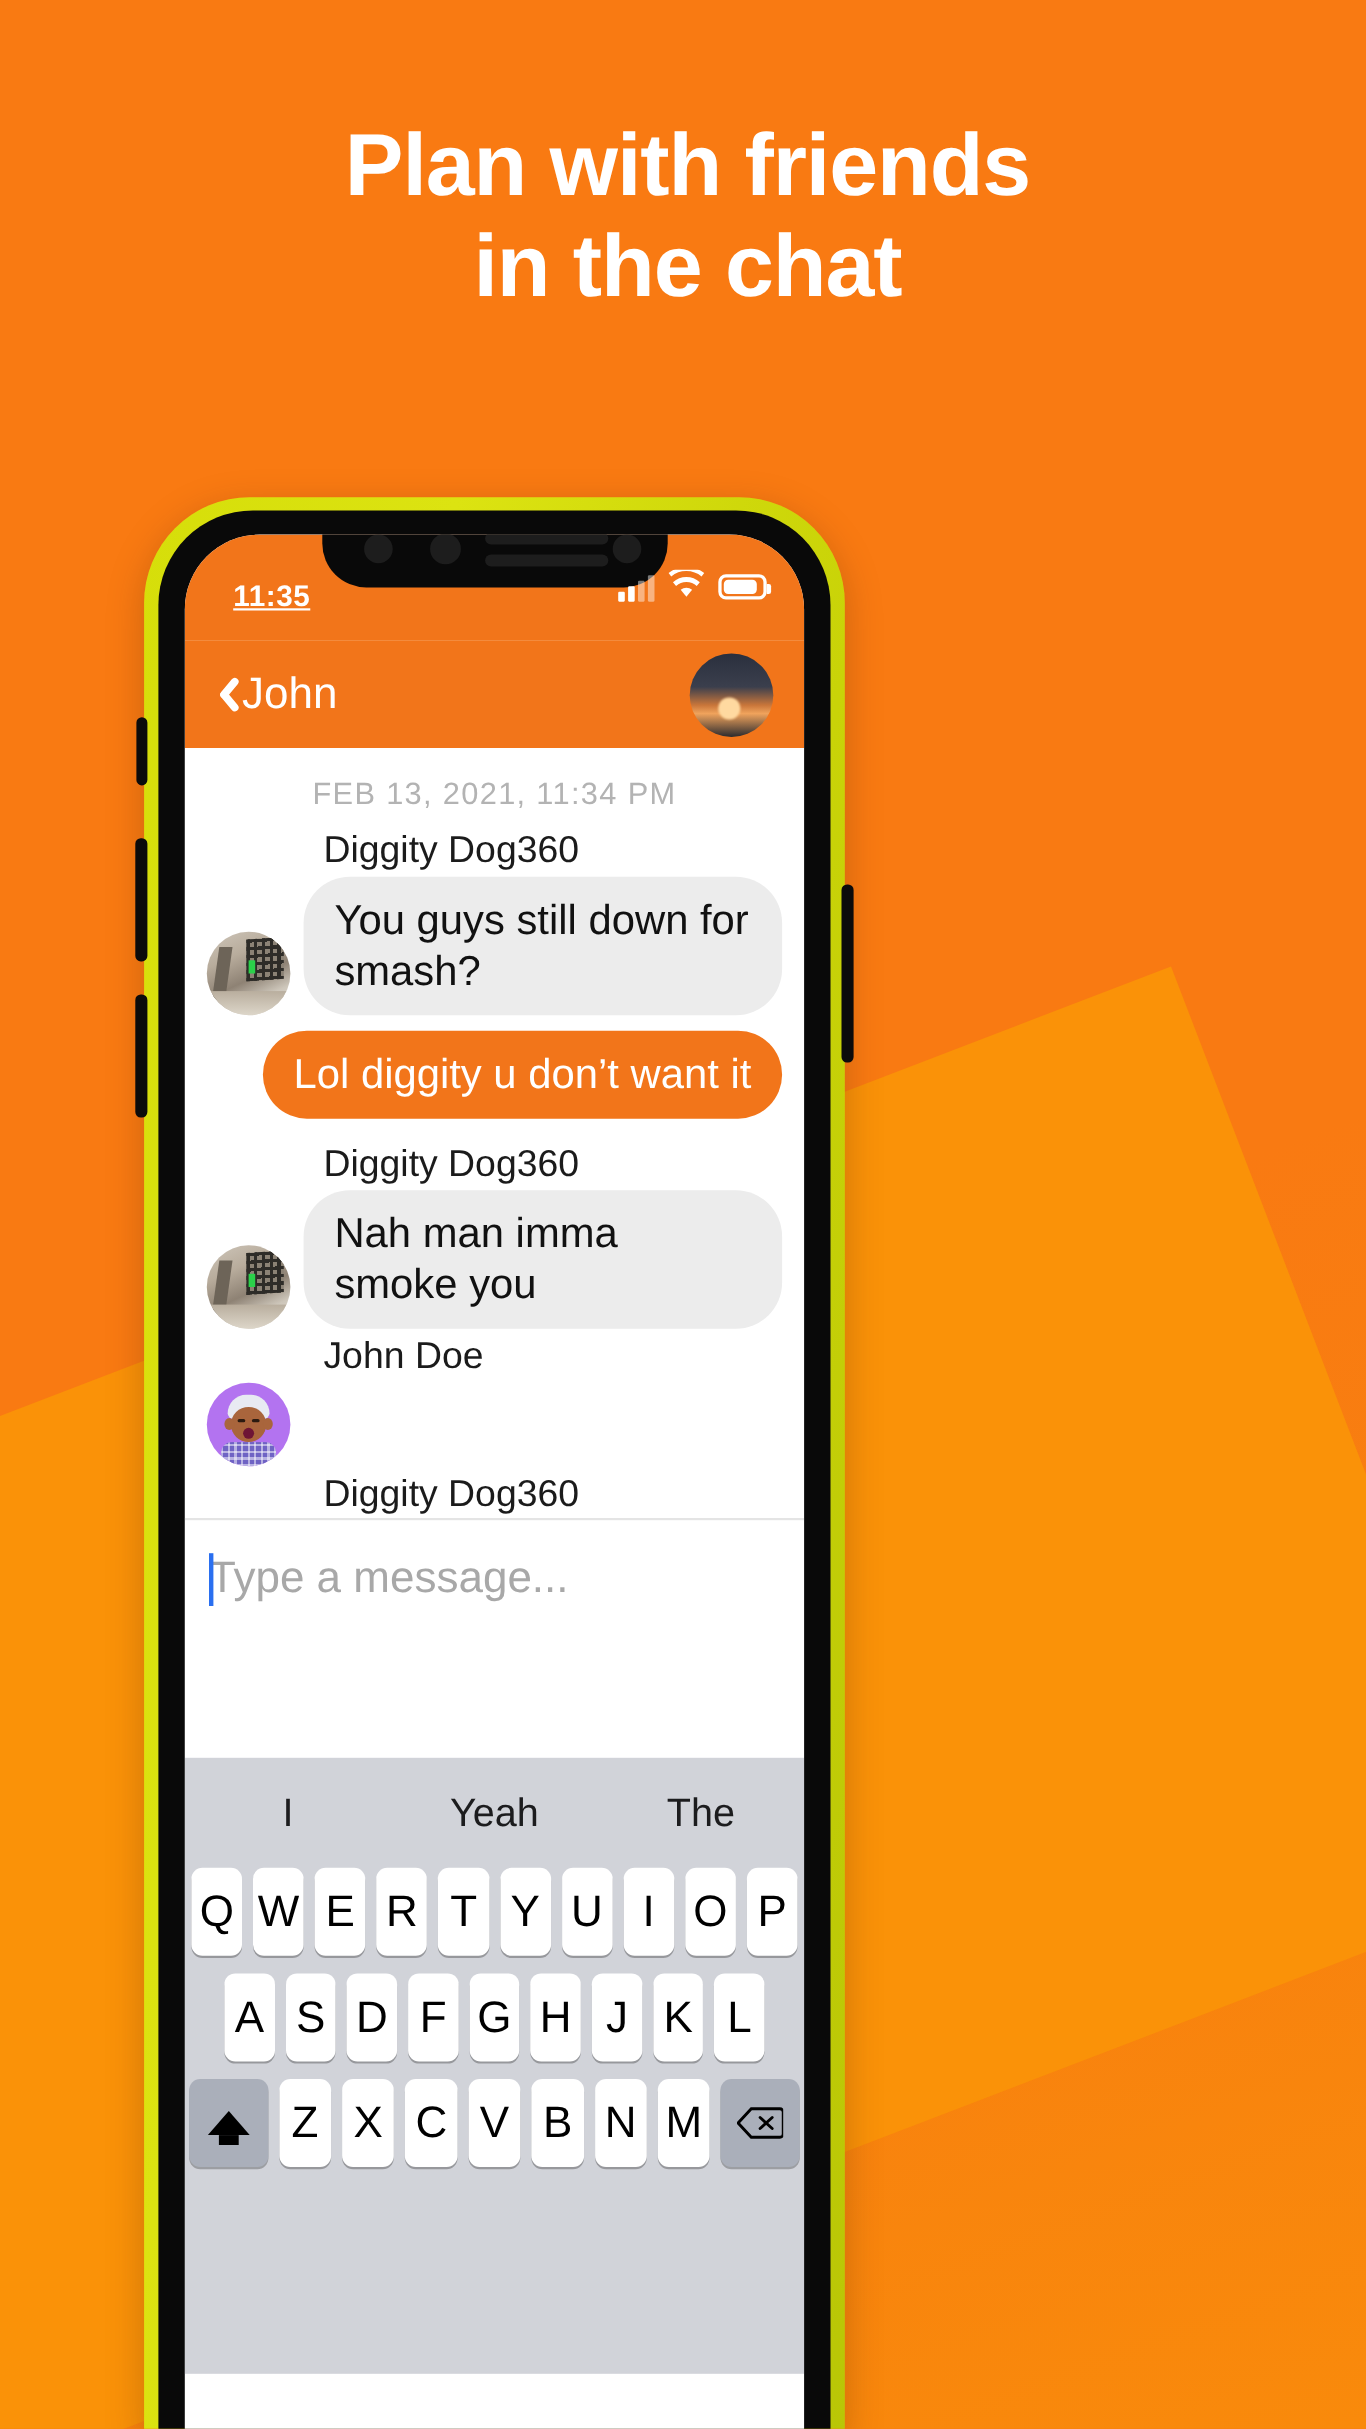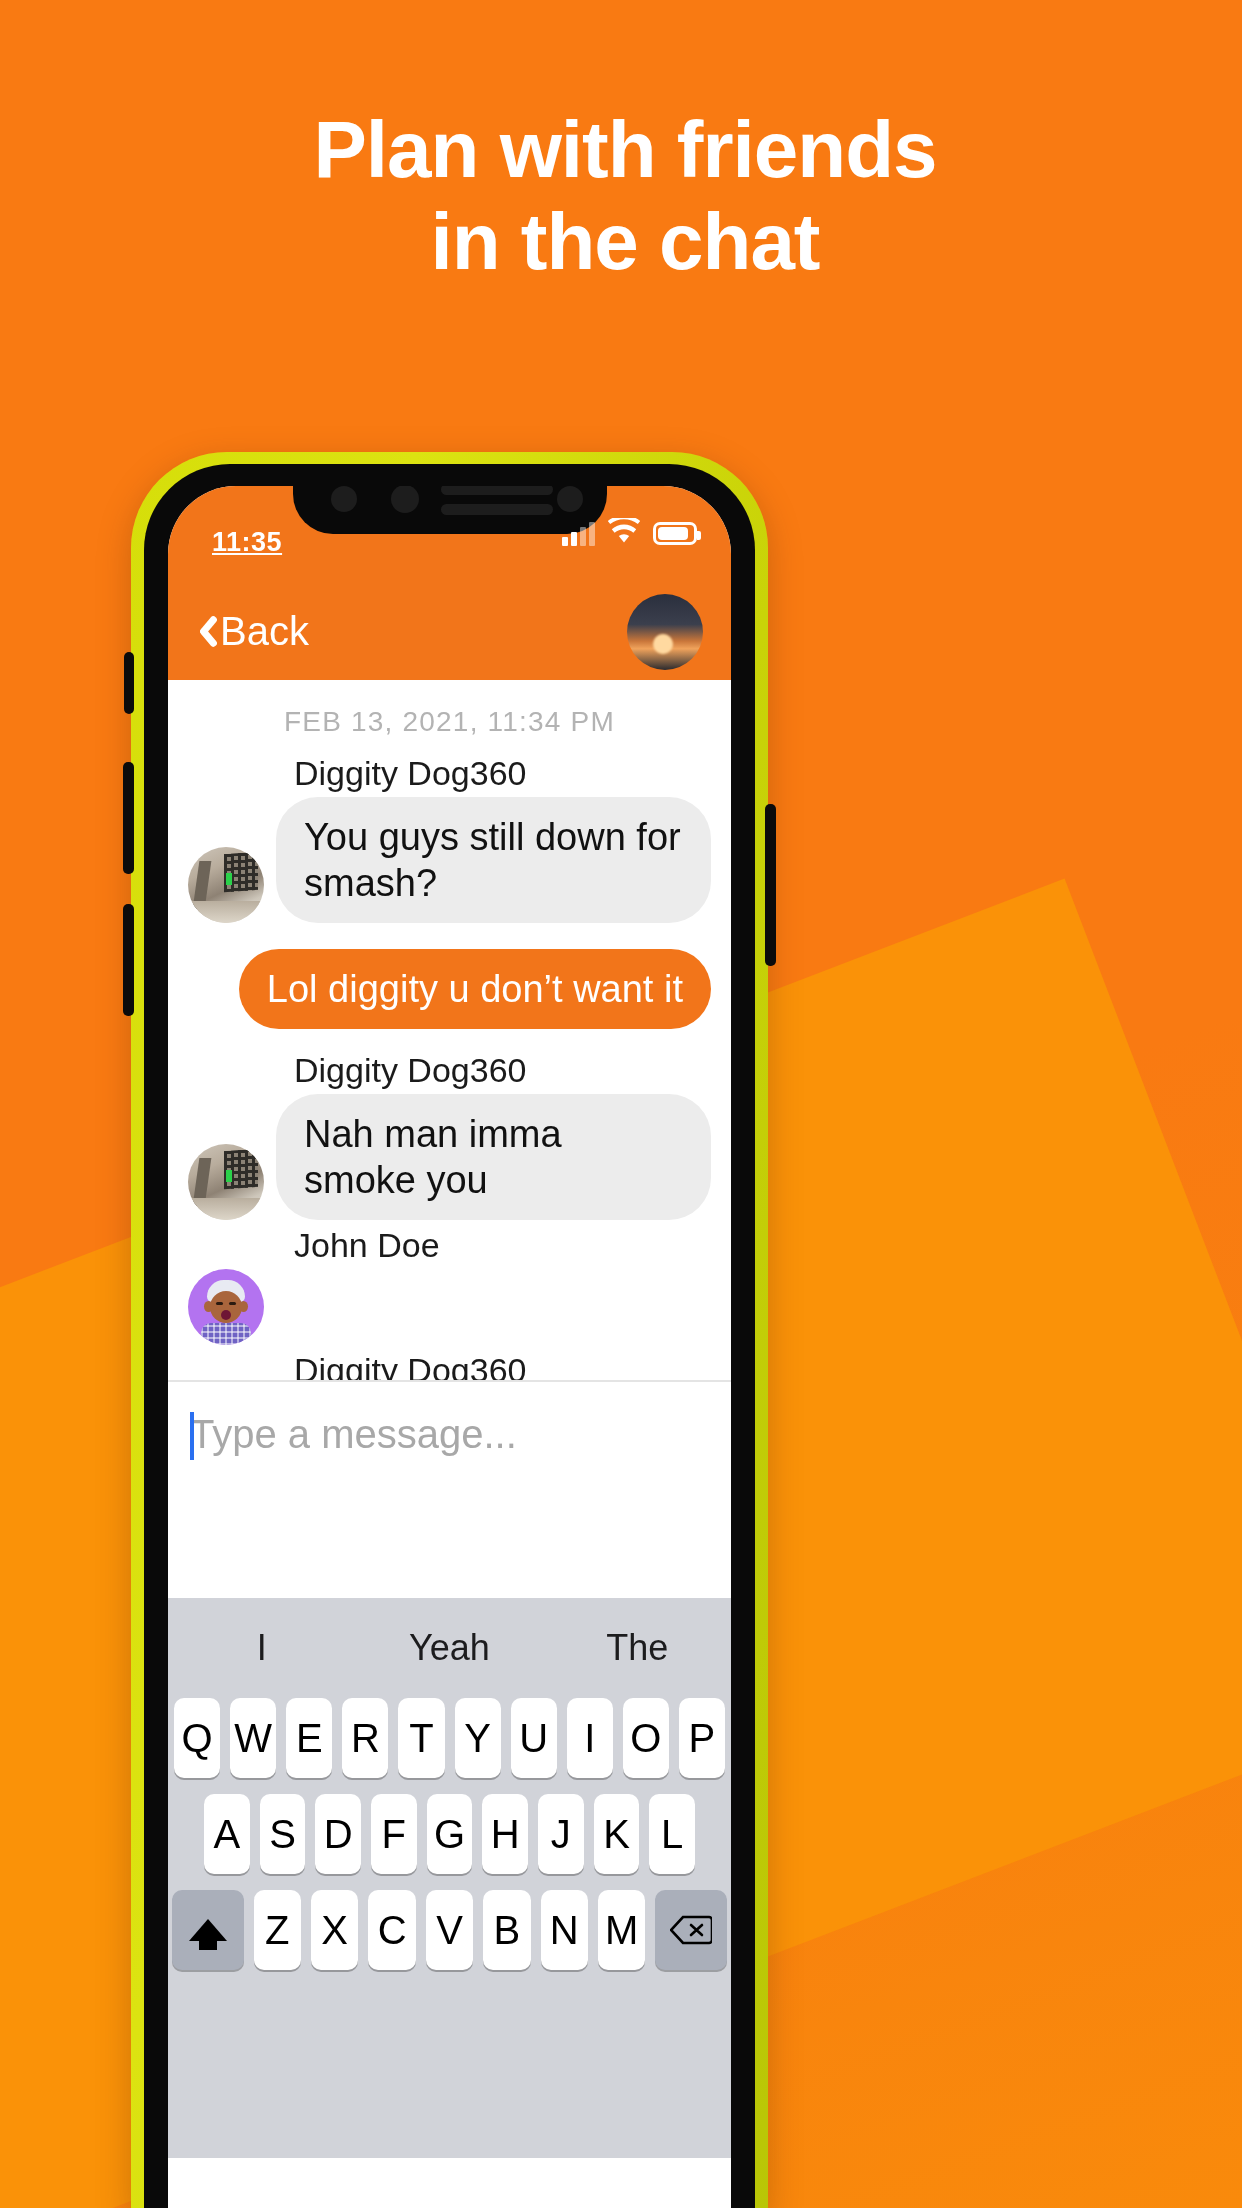--- a/index.html
+++ b/index.html
@@ -162,21 +162,21 @@
     font-size:28px;
     letter-spacing:1.2px;
     margin-bottom:16px;
   }
   .msg-row { margin-bottom:6px; }
   .msg-sender {
     font-size:34px; color:#1b1b1b;
     margin-left:106px; margin-bottom:4px;
   }
   .msg-line { display:flex; align-items:flex-end; gap:12px; }
-  .msg-line.out { justify-content:flex-end; margin-bottom:22px; margin-top:26px;align-items:flex-end; }
+  .msg-line.out { justify-content:flex-end; margin-bottom:22px; margin-top:14px;align-items:flex-end; }
   .avatar {
     width:76px; height:76px; border-radius:50%;
     flex:0 0 76px; overflow:hidden; position:relative;
   }
   .avatar.dog {
     background:linear-gradient(155deg,#cfc7bb 0%,#b8ac9c 30%,#8e8274 55%,#cdc6ba 75%,#e8e3da 100%);
   }
   .avatar.dog .rail {
     position:absolute; left:8px; top:14px; width:12px; height:48px;
     background:#6d6458; transform:skewX(-8deg);
@@ -334,21 +334,21 @@
           </span>
           <span class="batt">
               <i></i>
             </span>
         </div>
       </div>
 
       <div id="nav-bar">
         <div id="nav-back">
           <span class="chev"></span>
-          <span id="nav-back-label">Back</span>
+          <span id="nav-back-label">John</span>
         </div>
         <div id="nav-avatar">
           <span class="sun"></span>
         </div>
       </div>
 
       <div id="chat-body">
         <div id="date-sep">FEB 13, 2021,  11:34 PM</div>
 
         <div class="msg-row">

